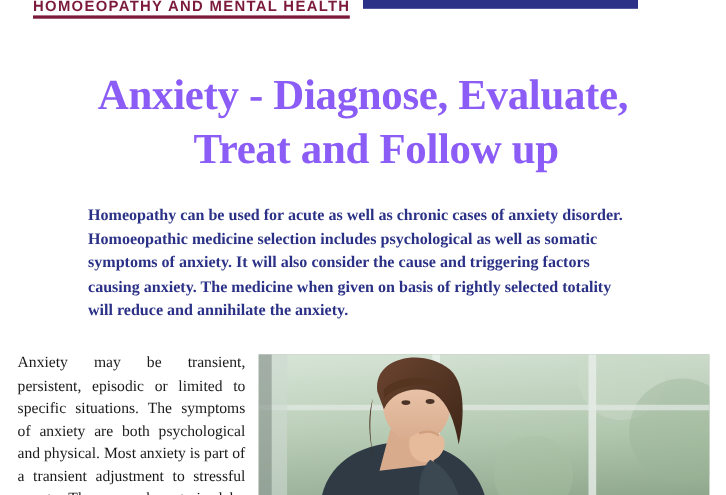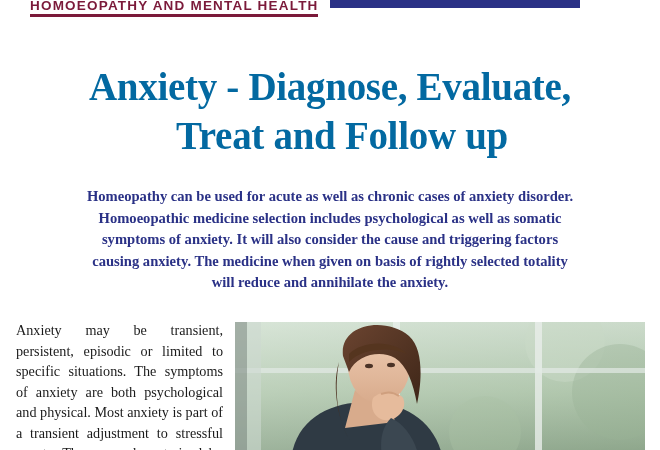--- a/index.html
+++ b/index.html
@@ -51,39 +51,39 @@
     background: #2a3186;
   }
 
   
   .headline {
     position: absolute;
     left: 0;
     top: 36px;
     width: 660px;
     text-align: center;
-    color: #0369a1;
+    color: #8b5cf6;
     font-family: "Liberation Serif", serif;
     font-weight: bold;
     font-size: 39px;
     line-height: 49px;
     letter-spacing: -0.3px;
   }
   .headline .line2 {
     display: block;
     padding-left: 24px;
   }
 
   
   .deck {
     position: absolute;
     left: 80px;
     top: 186px;
     width: 500px;
-    text-align: center;
+    text-align: left;
     color: #2a3186;
     font-family: "Liberation Serif", serif;
     font-weight: bold;
     font-size: 14.6px;
     line-height: 21.5px;
   }
 
   
   .body-col {
     position: absolute;

